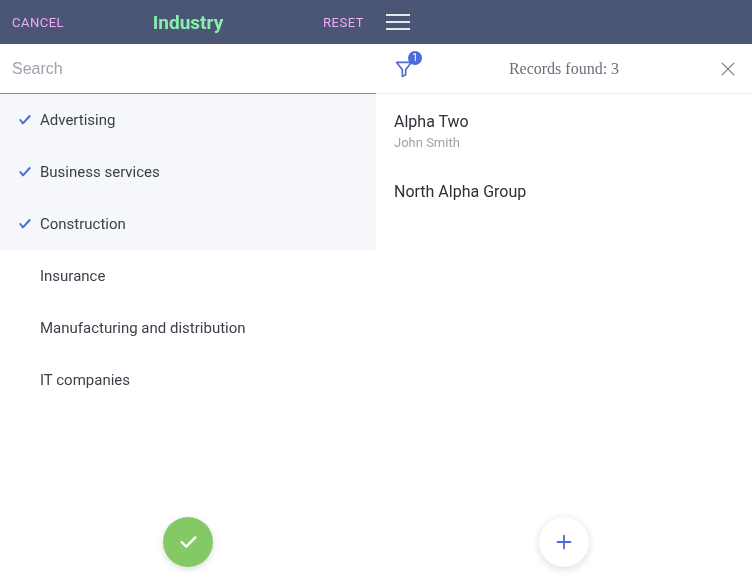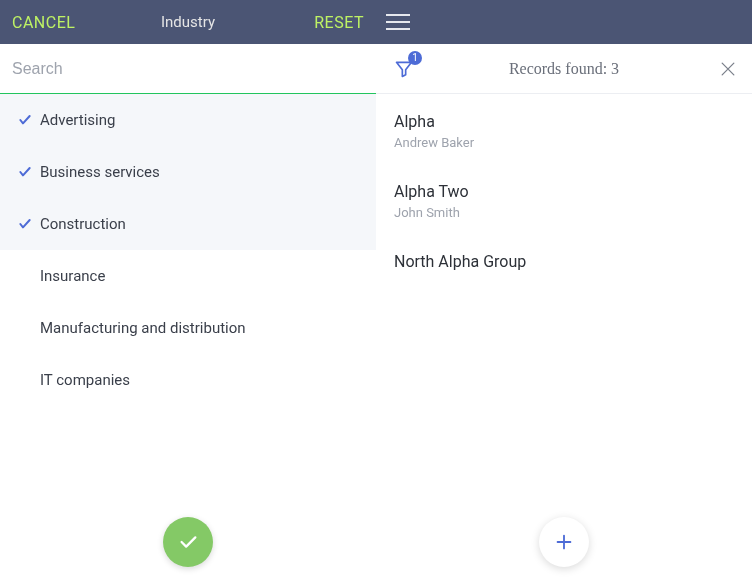--- a/index.html
+++ b/index.html
@@ -36,30 +36,30 @@
       align-items: center;
       color: #fff;
       padding: 0 12px;
       flex-shrink: 0;
     }
     .header-bar-left {
       justify-content: space-between;
       position: relative;
     }
     .header-btn {
-      font-size: 16px;
+      font-size: 13px;
       letter-spacing: 0.5px;
-      color: #bef264;
+      color: #f0abfc;
       cursor: pointer;
       user-select: none;
     }
     .header-title {
-      font-size: 15px;
-      color: #e5e5e5;
-      font-weight: 400;
+      font-size: 19px;
+      color: #86efac;
+      font-weight: 700;
       position: absolute;
       left: 50%;
       transform: translateX(-50%);
     }
     .header-bar-right {
       padding-left: 10px;
     }
     .hamburger {
       display: flex;
       flex-direction: column;
@@ -271,24 +271,20 @@
       <div class="filter-badge">1</div>
     </div>
     <span class="records-text">Records found: 3</span>
     <svg class="close-x" viewBox="0 0 24 24">
       <path fill="none" stroke="#7a7f8a" stroke-width="1.5" stroke-linecap="round" d="M5 5l14 14M19 5L5 19"></path>
     </svg>
   </div>
 
   <div class="list" id="records-list">
       <div class="record-item">
-        <div class="record-title">Alpha</div>
-        <div class="record-sub">Andrew Baker</div>
-      </div>
-      <div class="record-item">
         <div class="record-title">Alpha Two</div>
         <div class="record-sub">John Smith</div>
       </div>
       <div class="record-item">
         <div class="record-title">North Alpha Group</div>
       </div>
     </div>
 
   <div class="fab fab-white">
     <svg viewBox="0 0 24 24">

